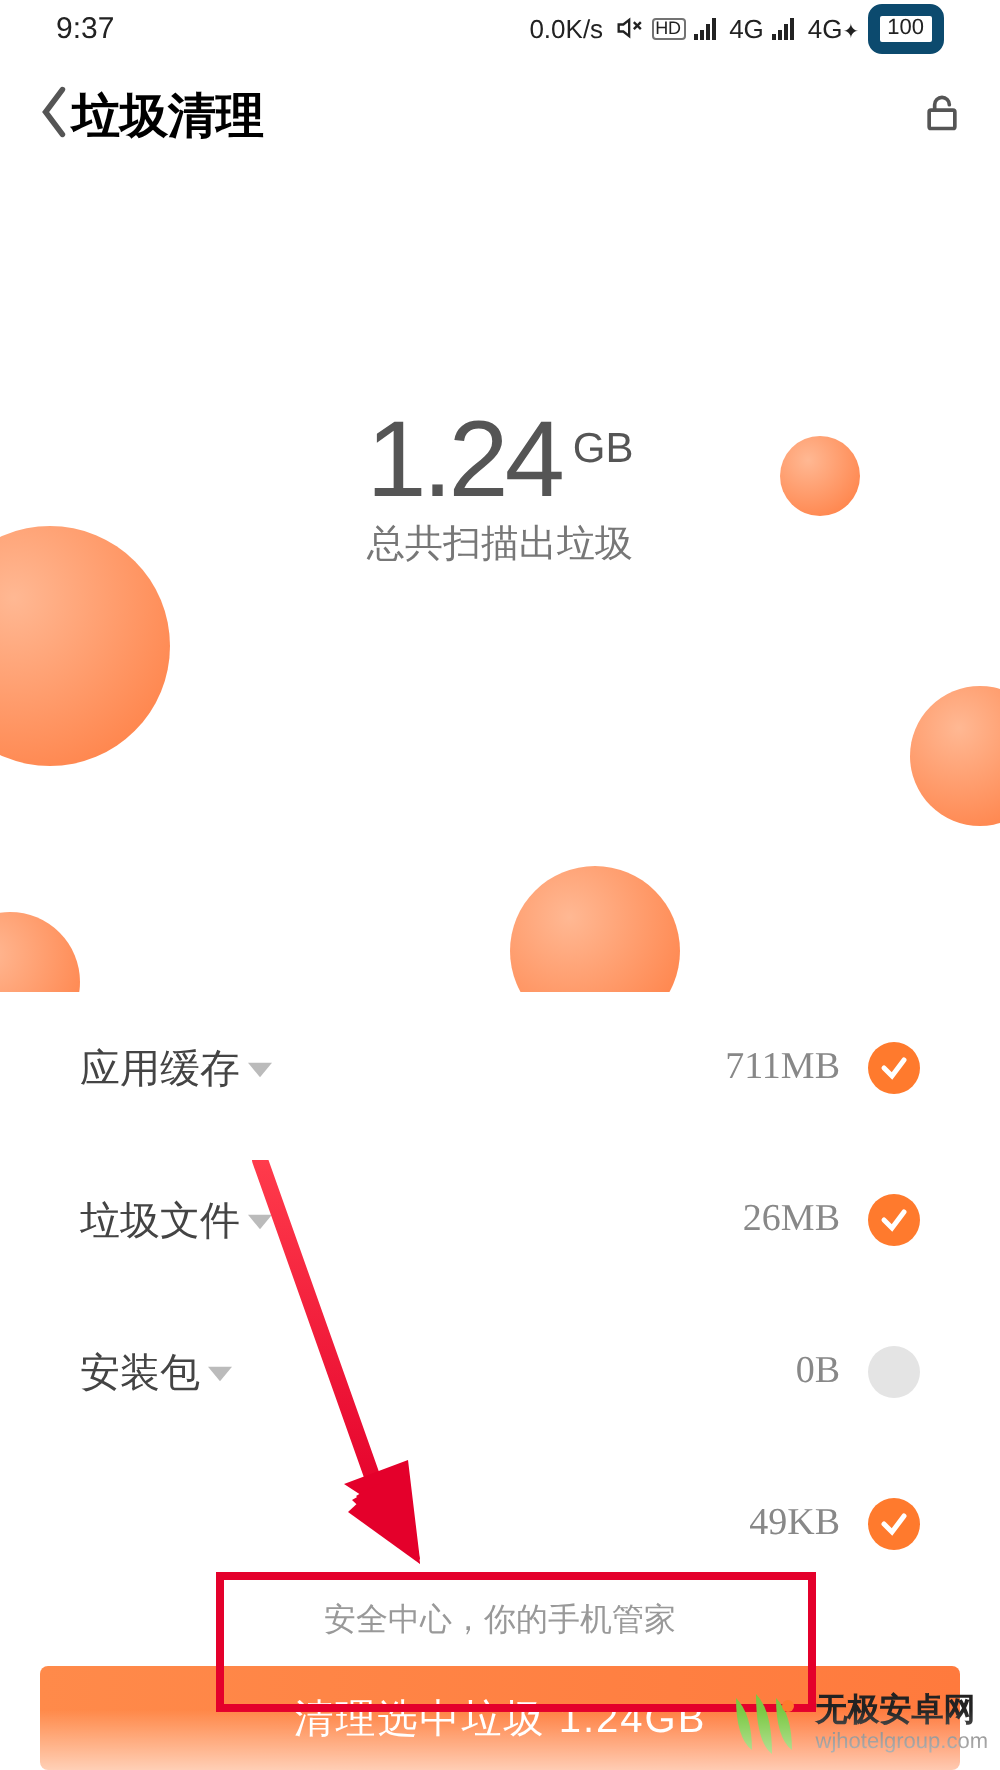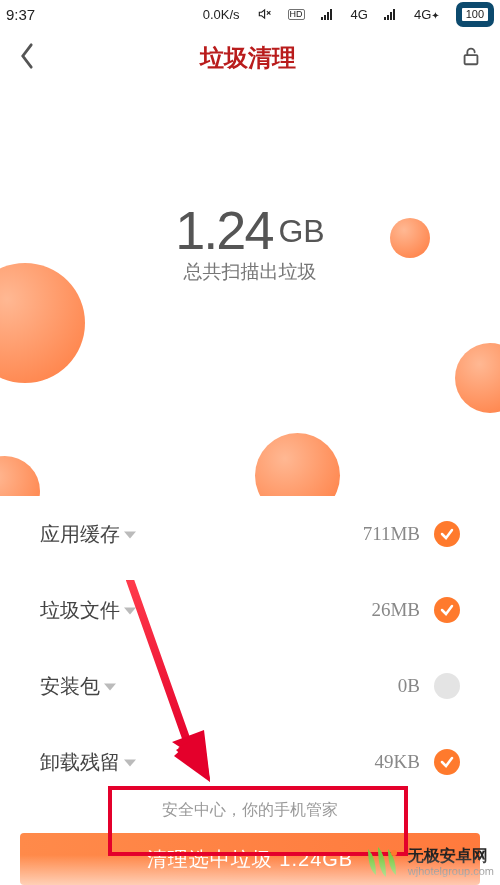--- a/index.html
+++ b/index.html
@@ -1,38 +1,38 @@
 <!DOCTYPE html>
 <html><head>
 <meta charset="utf-8">
 <style>
   * { margin: 0; padding: 0; box-sizing: border-box; }
   html, body { width: 500px; height: 885px; font-family: -apple-system, "Helvetica Neue", Arial, sans-serif; background: #fff; overflow: hidden; position: relative; }
 
   
-  .status-bar { height: 28px; display: flex; align-items: center; justify-content: space-between; padding: 0 6px; font-size: 15px; color: #222; background: #fff; }
+  .status-bar { height: 28px; display: flex; align-items: center; justify-content: space-between; padding: 0 28px; font-size: 15px; color: #222; background: #fff; }
   .status-left { font-weight: 500; }
-  .status-right { display: flex; align-items: center; gap: 16px; font-size: 13px; }
+  .status-right { display: flex; align-items: center; gap: 4px; font-size: 13px; }
   .status-right svg { display: block; }
 
   
   .header { height: 60px; display: flex; align-items: center; justify-content: space-between; padding: 0 18px; background: #fff; }
-  .header-title { flex: 1; text-align: center; font-size: 24px; font-weight: 600; color: #b91c1c; }
+  .header-title { flex: 1; text-align: left; font-size: 24px; font-weight: 600; color: #000000; }
 
   
   .hero { position: relative; height: 408px; background: linear-gradient(#fff,#fff); overflow: hidden; border-bottom: 0px solid #eee; }
   .circle { position: absolute; border-radius: 50%; background: radial-gradient(circle at 35% 30%, #ffb893, #ff7a3d); }
   .c1 { width: 120px; height: 120px; left: -35px; top: 175px; }
   .c2 { width: 40px; height: 40px; right: 70px; top: 130px; }
   .c3 { width: 85px; height: 85px; left: 255px; top: 345px; }
   .c4 { width: 70px; height: 70px; left: -30px; bottom: -30px; }
   .c5 { width: 70px; height: 70px; right: -25px; top: 255px; }
   .hero-center { position: absolute; top: 115px; left: 0; right: 0; text-align: center; }
   .hero-number { font-size: 54px; font-weight: 400; color: #555; letter-spacing: -2px; display: inline-block; line-height: 1; }
-  .hero-unit { font-size: 32px; color: #555; vertical-align: top; margin-left: 6px; position: relative; top: 10px; }
+  .hero-unit { font-size: 21px; color: #555; vertical-align: top; margin-left: 6px; position: relative; top: 10px; }
   .hero-sub { font-size: 19px; color: #777; margin-top: 2px; }
 
   
   .list { background: #fff; }
   .row { display: flex; align-items: center; height: 76px; padding: 0 40px; position: relative; }
   .row-label { font-size: 20px; color: #444; display: flex; align-items: center; gap: 4px; }
   .row-label svg { margin-top: 2px; }
   .row-spacer { flex: 1; }
   .row-size { font-size: 19px; color: #888; margin-right: 14px; font-family: Liberation Serif, serif; }
   .row-check { width: 26px; height: 26px; border-radius: 50%; display: flex; align-items: center; justify-content: center; }
@@ -158,26 +158,20 @@
       <svg width="12" height="10" viewBox="0 0 10 6">
           <polygon points="0,0 10,0 5,6" fill="#bbb"></polygon>
         </svg>
     </div>
     <div class="row-spacer"></div>
     <div class="row-size">0B</div>
     <div class="row-check off"></div>
   </div>
 
   <div class="row">
-    <div class="row-label">
-      <span>卸载残留</span>
-      <svg width="12" height="10" viewBox="0 0 10 6">
-          <polygon points="0,0 10,0 5,6" fill="#bbb"></polygon>
-        </svg>
-    </div>
     <div class="row-spacer"></div>
     <div class="row-size">49KB</div>
     <div class="row-check on">
       <svg width="16" height="16" viewBox="0 0 16 16" fill="none" stroke="#fff" stroke-width="2.5" stroke-linecap="round">
           <polyline points="3,8 7,12 13,4"></polyline>
         </svg>
     </div>
   </div>
 
 </div>

